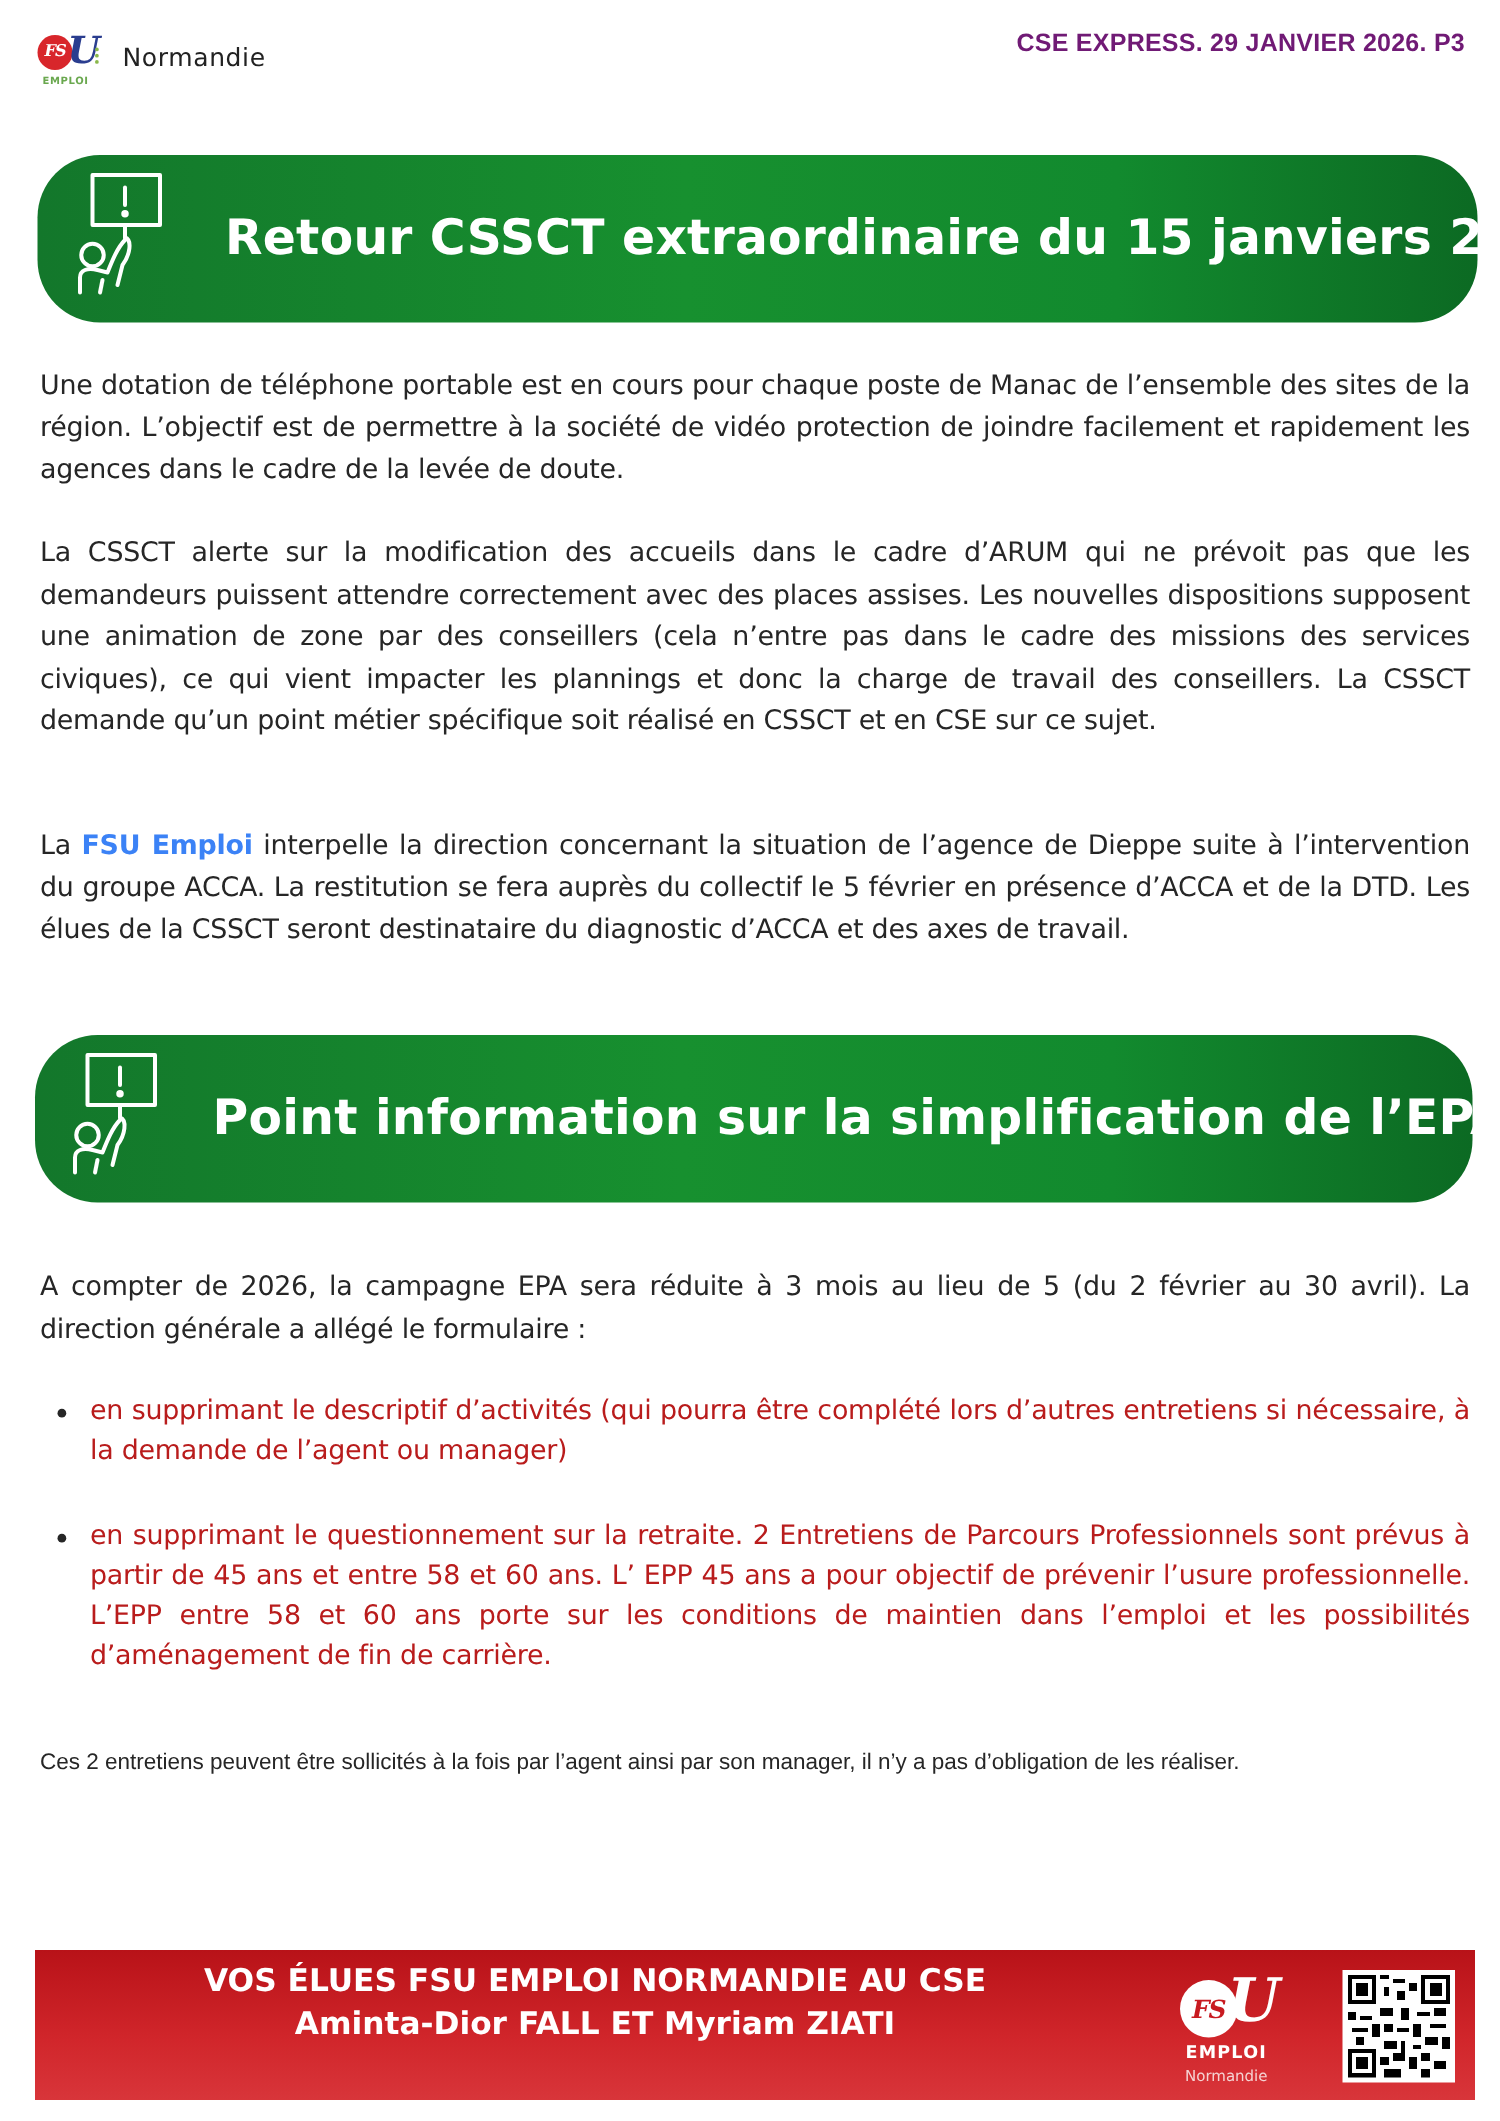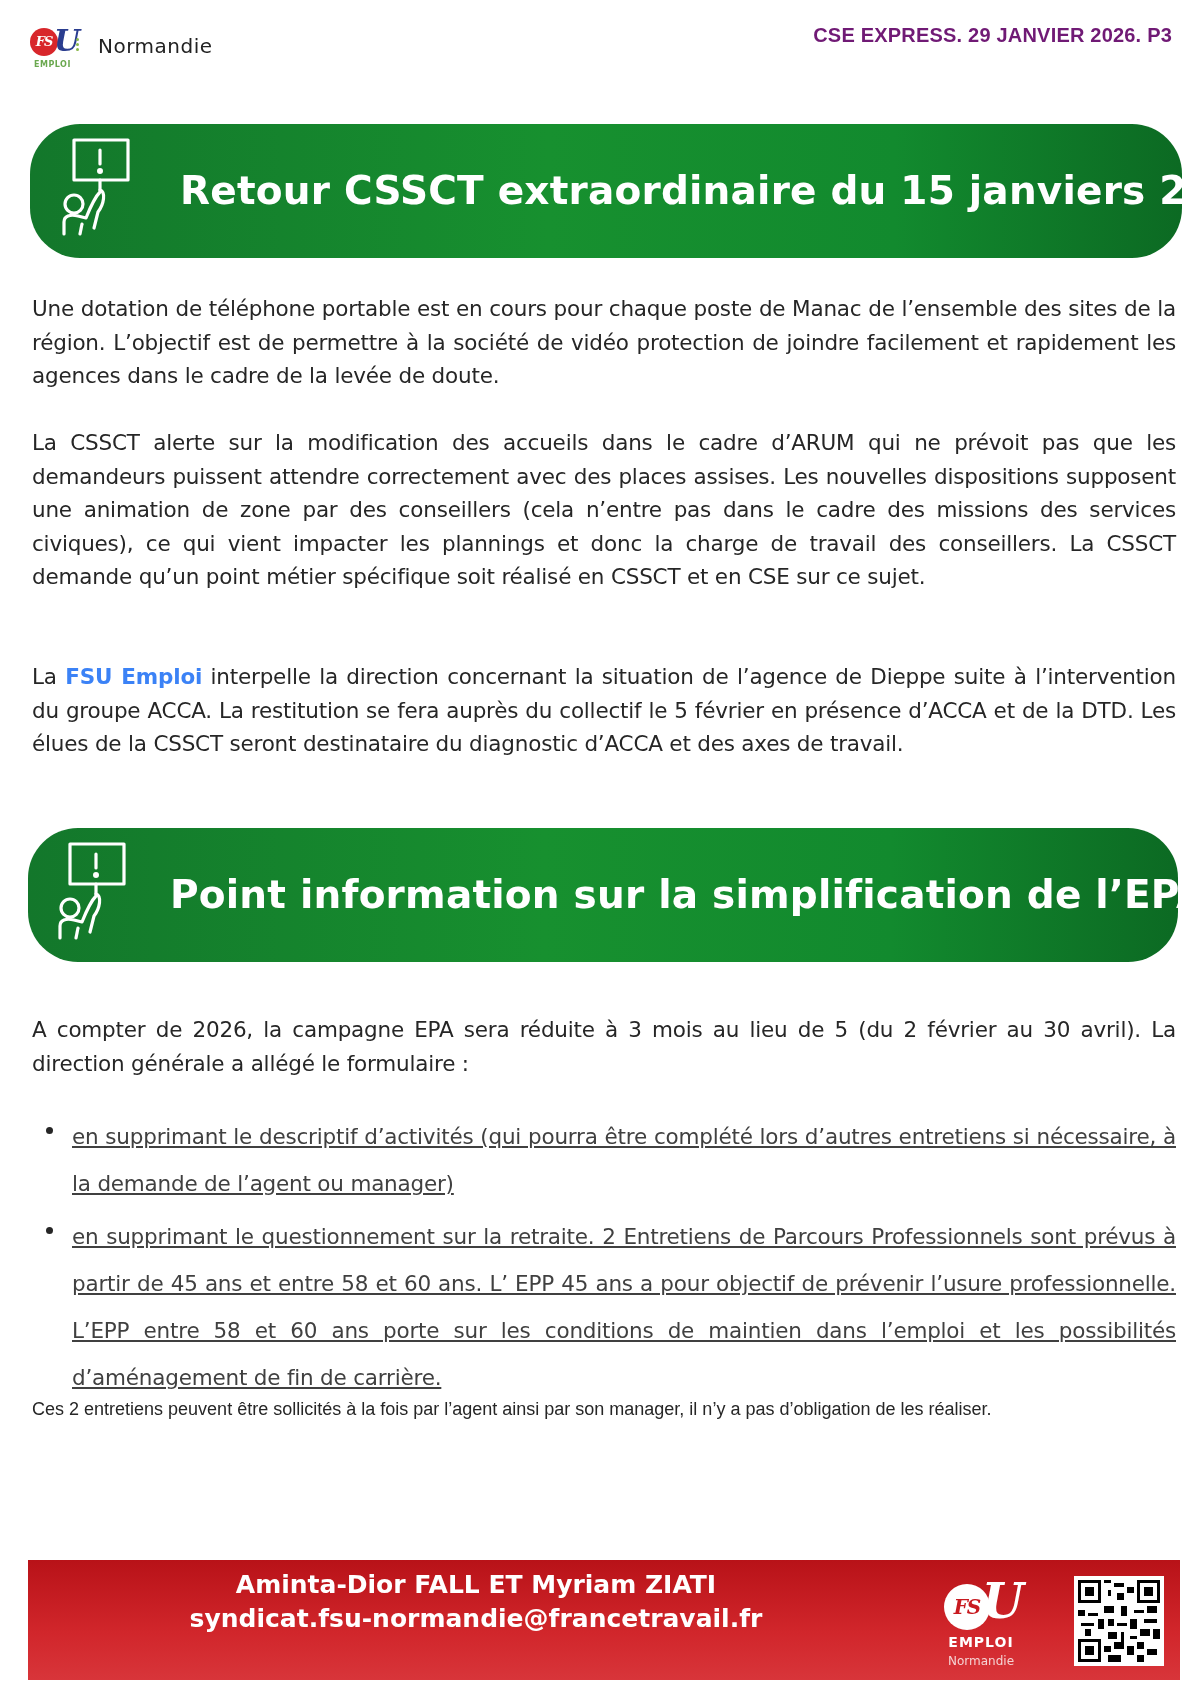--- a/index.html
+++ b/index.html
@@ -30,21 +30,21 @@
     .p1 { top: 292px; }
     .p2 { top: 426px; }
     .p3 { top: 660px; }
     .p4 { top: 1013px; }
     .p5 { top: 1393px; font-family: "Liberation Sans", sans-serif; font-size: 18px; letter-spacing: 0; }
     .para .red { color: #3b82f6; font-weight: bold; }
 
     .bullets { position: absolute; left: 32px; width: 1144px; list-style: none; }
     .bullets.l1 { top: 1113px; }
     .bullets.l2 { top: 1213px; }
-    .bullets li { position: relative; padding-left: 40px; font-family: "DejaVu Sans", sans-serif; font-size: 21.5px; line-height: 47px; text-align: justify; color: #404040; letter-spacing: -0.2px; text-decoration: underline; }
+    .bullets li { position: relative; padding-left: 40px; font-family: "DejaVu Sans", sans-serif; font-size: 21.5px; line-height: 32px; text-align: justify; color: #b91c1c; letter-spacing: -0.2px; }
     .bullets li .dot { position: absolute; left: 14px; top: 14px; width: 7px; height: 7px; border-radius: 50%; background: #262626; }
 
     
     .footer { position: absolute; left: 28px; top: 1560px; width: 1152px; height: 120px; background: linear-gradient(180deg, #b81218 0%, #d1262b 60%, #d8353a 100%); }
     .footer .lines { position: absolute; left: 88px; top: 8px; width: 720px; text-align: center; color: #fff; font-weight: bold; font-family: "DejaVu Sans", sans-serif; }
     .footer .l { font-size: 25px; line-height: 34px; }
     .footer .l3 { font-weight: bold; }
     .flogo { position: absolute; left: 898px; top: 10px; width: 110px; height: 100px; }
     .flogo .circle { position: absolute; left: 18px; top: 14px; width: 46px; height: 46px; border-radius: 50%; background: #fff; color: #c81a20; font-family: "DejaVu Serif", serif; font-style: italic; font-weight: bold; font-size: 20px; line-height: 46px; text-align: center; letter-spacing: -1px; }
     .flogo .u { position: absolute; left: 56px; top: 4px; font-family: "DejaVu Serif", serif; font-style: italic; font-weight: bold; font-size: 48px; color: #fff; line-height: 54px; }
@@ -111,22 +111,22 @@
   <li><span class="dot"></span><span>en supprimant le descriptif d’activités (qui pourra être complété lors d’autres entretiens si nécessaire, à la demande de l’agent ou manager)</span></li>
 </ul>
 <ul class="bullets l2">
   <li><span class="dot"></span><span>en supprimant le questionnement sur la retraite. 2 Entretiens de Parcours Professionnels sont prévus à partir de 45 ans et entre 58 et 60 ans. L’ EPP 45 ans a pour objectif de prévenir l’usure professionnelle. L’EPP entre 58 et 60 ans porte sur les conditions de maintien dans l’emploi et les possibilités d’aménagement de fin de carrière.</span></li>
 </ul>
 
 <p class="para p5">Ces 2 entretiens peuvent être sollicités à la fois par l’agent ainsi par son manager, il n’y a pas d’obligation de les réaliser.</p>
 
 <div class="footer">
   <div class="lines">
+    <div class="l">VOS ÉLUES FSU EMPLOI NORMANDIE AU CSE</div>
     <div class="l">Aminta-Dior FALL ET Myriam ZIATI</div>
-    <div class="l l3">syndicat.fsu-normandie@francetravail.fr</div>
   </div>
   <div class="flogo">
     <div class="circle">FS</div>
     <div class="u">U</div>
     <div class="em">EMPLOI</div>
     <div class="nm">Normandie</div>
   </div>
   <div class="qr">
     <svg viewBox="0 0 25 25" shape-rendering="crispEdges">
       <rect width="25" height="25" fill="#fff"></rect>

